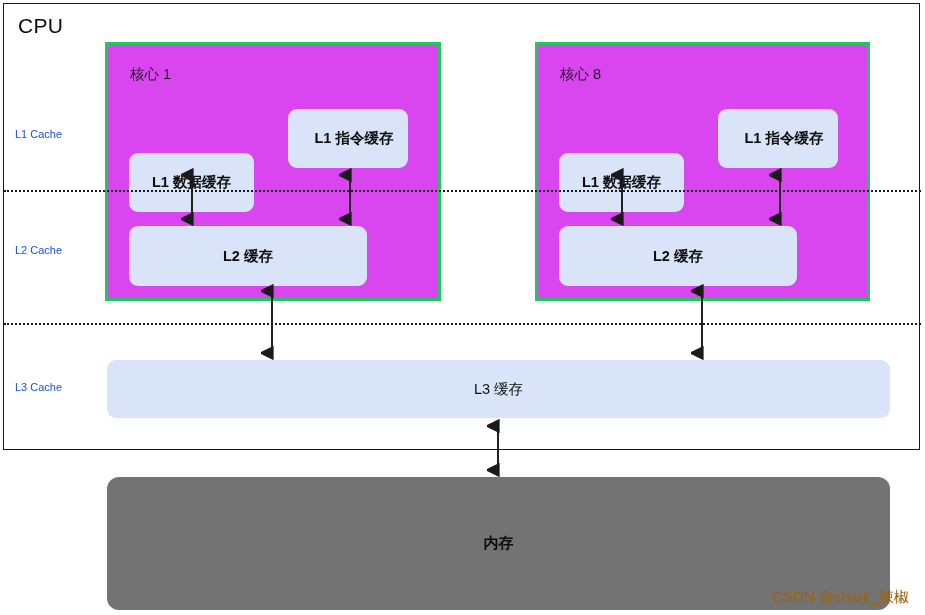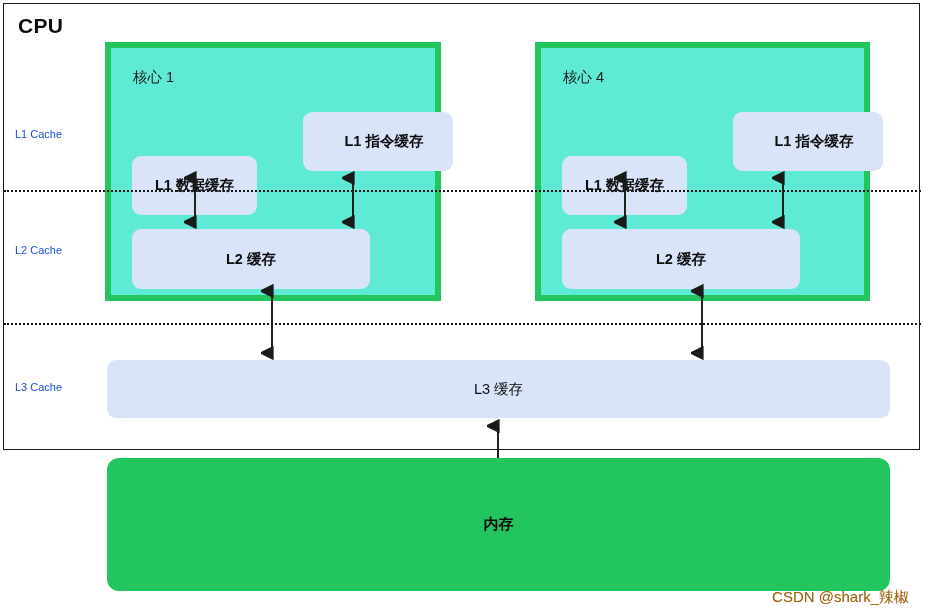--- a/index.html
+++ b/index.html
@@ -27,30 +27,30 @@
     height: 447px;
     border: 1.5px solid #1a1a1a;
     background: #ffffff;
     box-sizing: border-box;
   }
   .cpu-title {
     position: absolute;
     left: 18px;
     top: 14px;
     font-size: 21px;
-    font-weight: bold;
+    font-weight: normal;
     color: #0d0d0d;
     letter-spacing: 0.3px;
   }
 
   
   .core-box {
     position: absolute;
-    background: #5eead4;
-    border: 6px solid #22c55e;
+    background: #d946ef;
+    border: 3px solid #22c55e;
     box-sizing: border-box;
   }
   #core-1 { left: 105px; top: 42px; width: 336px; height: 259px; }
   #core-2 { left: 535px; top: 42px; width: 335px; height: 259px; }
   .core-label {
     position: absolute;
     left: 22px;
     top: 20px;
     font-size: 14.5px;
     color: #1a1a1a;
@@ -63,21 +63,21 @@
     border-radius: 9px;
     display: flex;
     align-items: center;
     justify-content: center;
     box-sizing: border-box;
     color: #0d0d0d;
     font-weight: bold;
     font-size: 14.5px;
   }
   .l1-data  { left: 21px;  top: 64px;  width: 125px; height: 59px; margin-top: 44px; }
-  .l1-instr { left: 192px; top: 64px;  width: 150px; height: 59px; padding-left: 12px; }
+  .l1-instr { left: 180px; top: 64px;  width: 120px; height: 59px; padding-left: 12px; }
   .l2-cache { left: 21px;  top: 181px; width: 238px; height: 60px; }
 
   #l3-cache {
     position: absolute;
     left: 107px;
     top: 360px;
     width: 783px;
     height: 58px;
     background: #dae4f9;
     border-radius: 9px;
@@ -87,24 +87,24 @@
     font-weight: normal;
     font-size: 14.5px;
     color: #0d0d0d;
     box-sizing: border-box;
   }
 
   
   #memory-box {
     position: absolute;
     left: 107px;
-    top: 458px;
+    top: 477px;
     width: 783px;
     height: 133px;
-    background: #22c55e;
+    background: #737373;
     border-radius: 12px;
     display: flex;
     align-items: center;
     justify-content: center;
     font-weight: bold;
     font-size: 15px;
     color: #0d0d0d;
     box-sizing: border-box;
   }
 
@@ -179,21 +179,21 @@
       <line x1="11" y1="10" x2="11" y2="54" stroke="#1a1a1a" stroke-width="1.6" marker-end="url(#ah-dn-1)"></line>
     </svg>
 
     <svg class="arrow" style="left:231px; top:120px;" width="22" height="64">
       <line x1="11" y1="54" x2="11" y2="10" stroke="#1a1a1a" stroke-width="1.6" marker-end="url(#ah-up-1)"></line>
       <line x1="11" y1="10" x2="11" y2="54" stroke="#1a1a1a" stroke-width="1.6" marker-end="url(#ah-dn-1)"></line>
     </svg>
   </div>
 
   <div class="core-box" id="core-2">
-    <div class="core-label">核心 4</div>
+    <div class="core-label">核心 8</div>
 
     <div class="cache-block l1-data">L1 数据缓存</div>
     <div class="cache-block l1-instr">L1 指令缓存</div>
     <div class="cache-block l2-cache">L2 缓存</div>
 
     <svg class="arrow" style="left:73px; top:120px;" width="22" height="64">
       <line x1="11" y1="54" x2="11" y2="10" stroke="#1a1a1a" stroke-width="1.6" marker-end="url(#ah-up-1)"></line>
       <line x1="11" y1="10" x2="11" y2="54" stroke="#1a1a1a" stroke-width="1.6" marker-end="url(#ah-dn-1)"></line>
     </svg>
 

